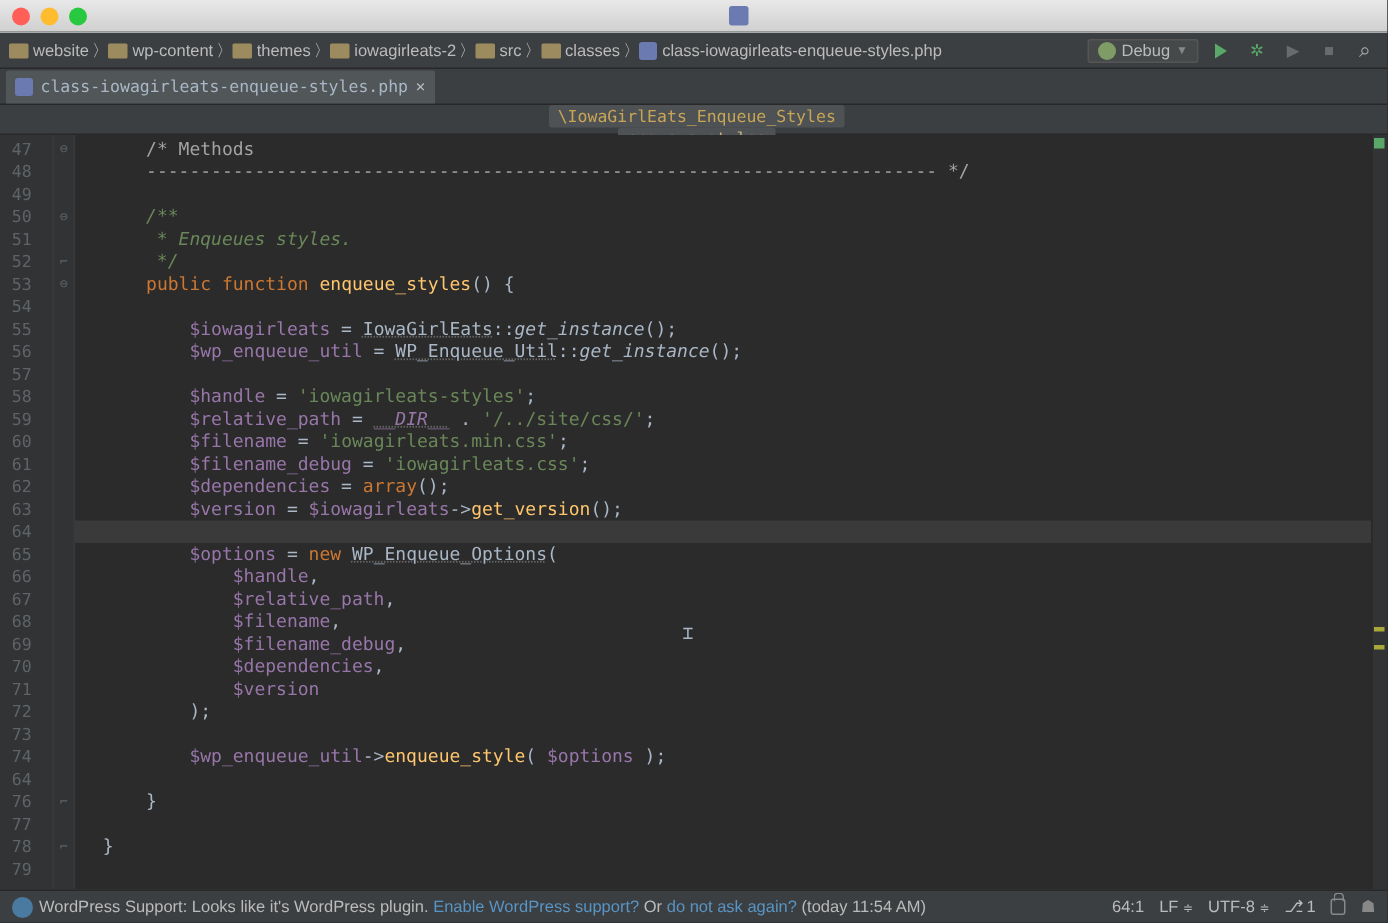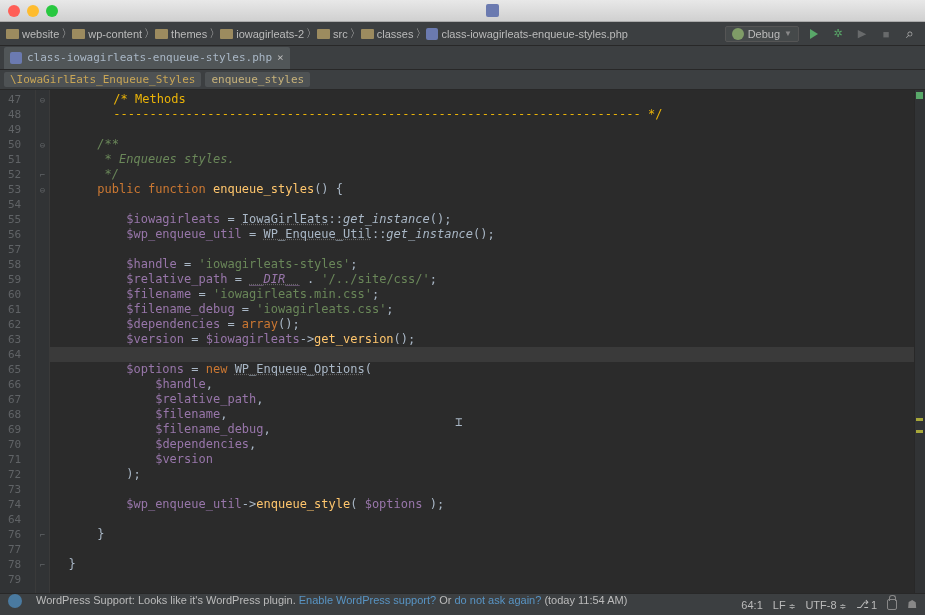--- a/index.html
+++ b/index.html
@@ -78,20 +78,21 @@
 }
 .tab .close { color:#bbb; cursor:pointer; }
 
 
 .cb-row {
   height: 20px;
   background: #3c3f41;
   border-bottom:1px solid #282828;
   display:flex; align-items:center;
   font-size:11px;
+  flex-direction:column;
 }
 .cb-item { background:#4e5254; padding:1px 6px; margin-left:4px; border-radius:2px; color:#c9a656; }
 .cb-item.m { color:#c7b27a; }
 
 
 .editor {
   display:flex;
   height: calc(100% - 22px - 24px - 24px - 20px - 22px);
   background:#2b2b2b;
   position:relative;
@@ -113,21 +114,21 @@
   padding-top:2px;
   font-size:12px;
   line-height:15px;
   white-space:pre;
 }
 .code .line { height:15px; padding-left:4px; }
 .code .caret-line { background:#3a3a3a; }
 
 
 .c-keyword { color:#cc7832; }
-.c-comment { color:#eab308;margin-left:16px; }
+.c-comment { color:#a3a3a3; }
 .c-doccom { color:#6a8759; font-style:italic; }
 .c-string { color:#6a8759; }
 .c-var { color:#9876aa; }
 .c-func { color:#ffc66d; }
 .c-method { color:#ffc66d; }
 .c-static { color:#a9b7c6; font-style:italic; }
 .c-class { color:#a9b7c6; }
 .c-const { color:#9876aa; font-style:italic; }
 .c-paren { color:#a9b7c6; }
 .und { text-decoration:underline dotted #666; }
@@ -139,25 +140,26 @@
 .marker-strip .m-y2 { position:absolute; top:340px; right:2px; width:7px; height:3px; background:#a8a83a; }
 
 
 .status-bar {
   position:absolute;
   bottom:0; left:0; right:0;
   height:22px;
   background:#3c3f41;
   border-top:1px solid #282828;
   display:flex;
+  align-items:center;
   padding:0 8px;
   font-family:-apple-system,'Helvetica Neue',sans-serif;
   font-size:11px;
   color:#bbb;
-  gap:14px;
+  gap:4px;
 }
 .status-bar .wp-icon { width:14px; height:14px; border-radius:50%; background:#4a7aa0; display:inline-block; }
 .status-bar .msg a { color:#5894c4; text-decoration:none; }
 .status-right { margin-left:auto; display:flex; align-items:center; gap:10px; }
 .lock-icon { width:10px; height:11px; border:1px solid #888; border-radius:2px; display:inline-block; position:relative; }
 .lock-icon::before { content:''; position:absolute; top:-5px; left:1px; width:5px; height:5px; border:1px solid #888; border-bottom:none; border-radius:3px 3px 0 0; }
 .man-icon { color:#888; }
 .git-branch { display:flex; align-items:center; gap:2px; }
 </style>
 </head>

